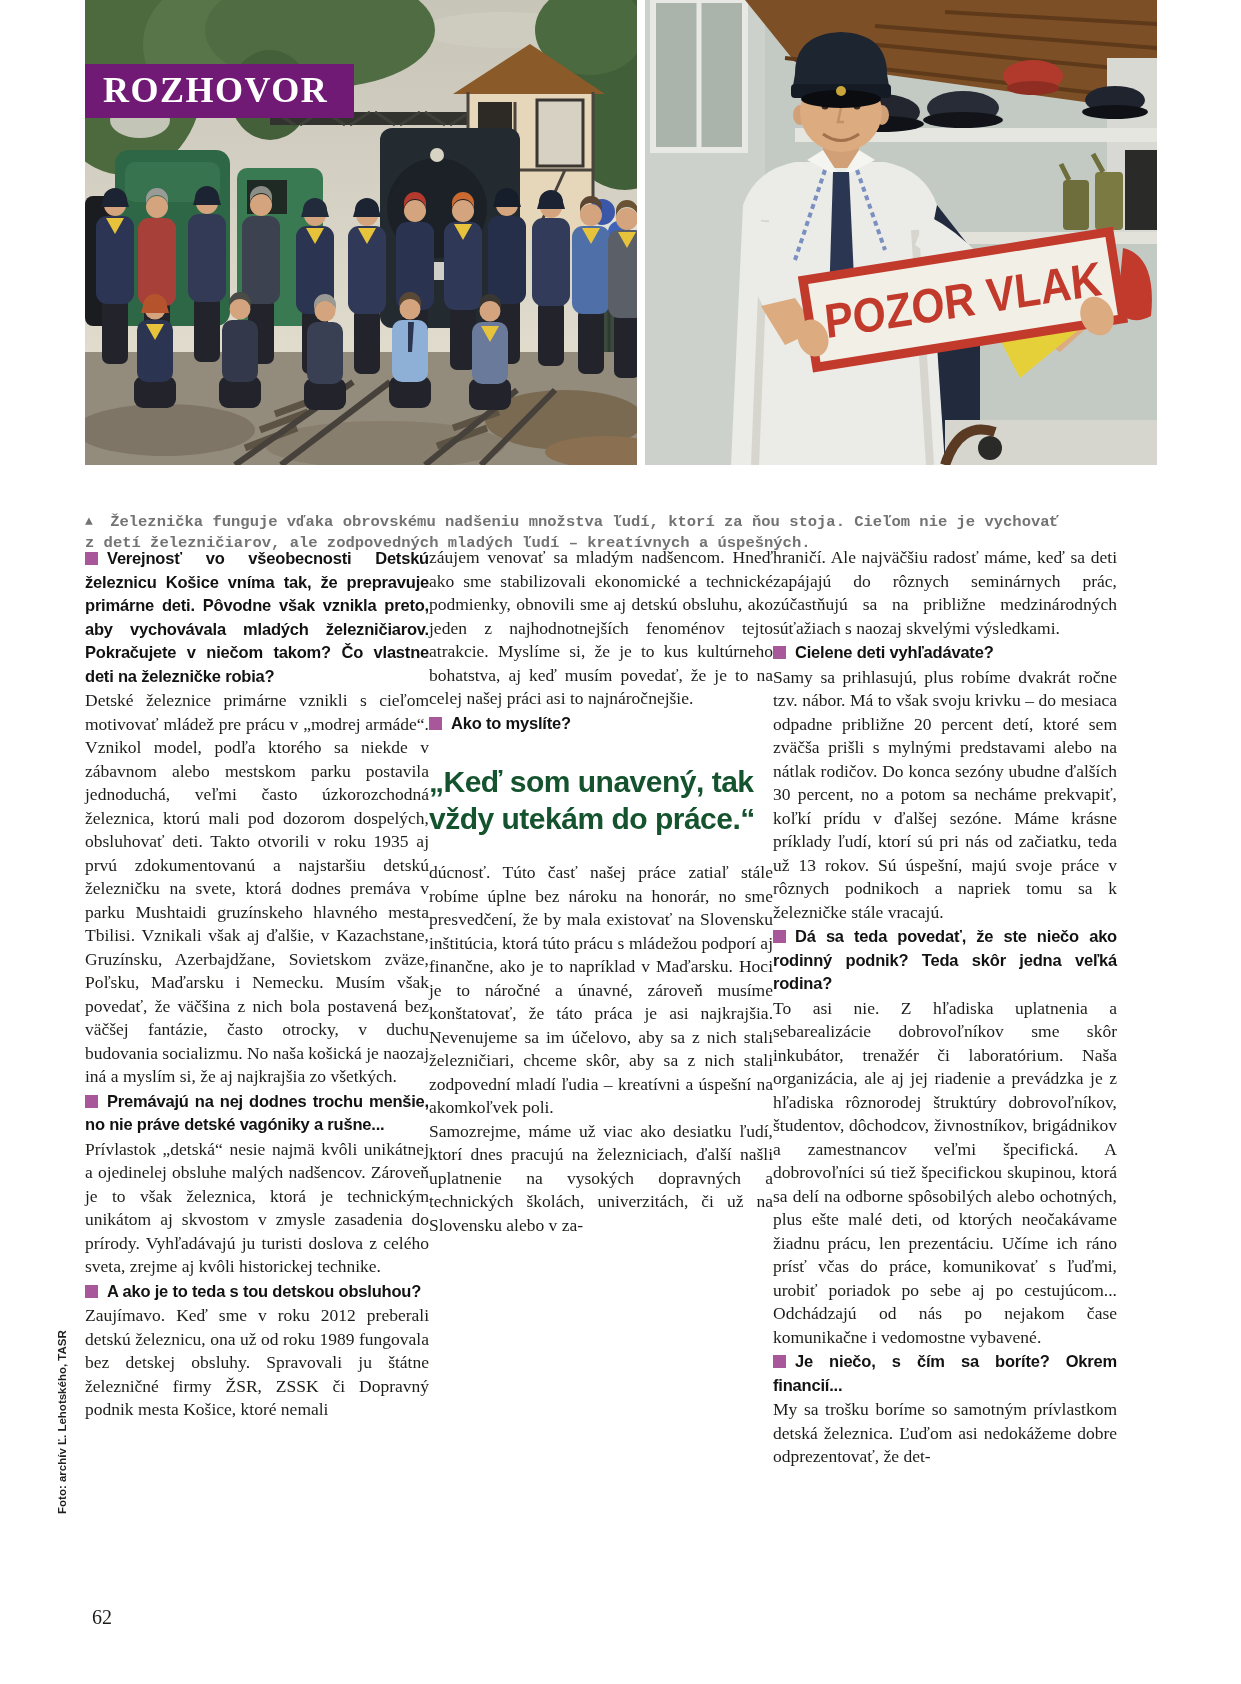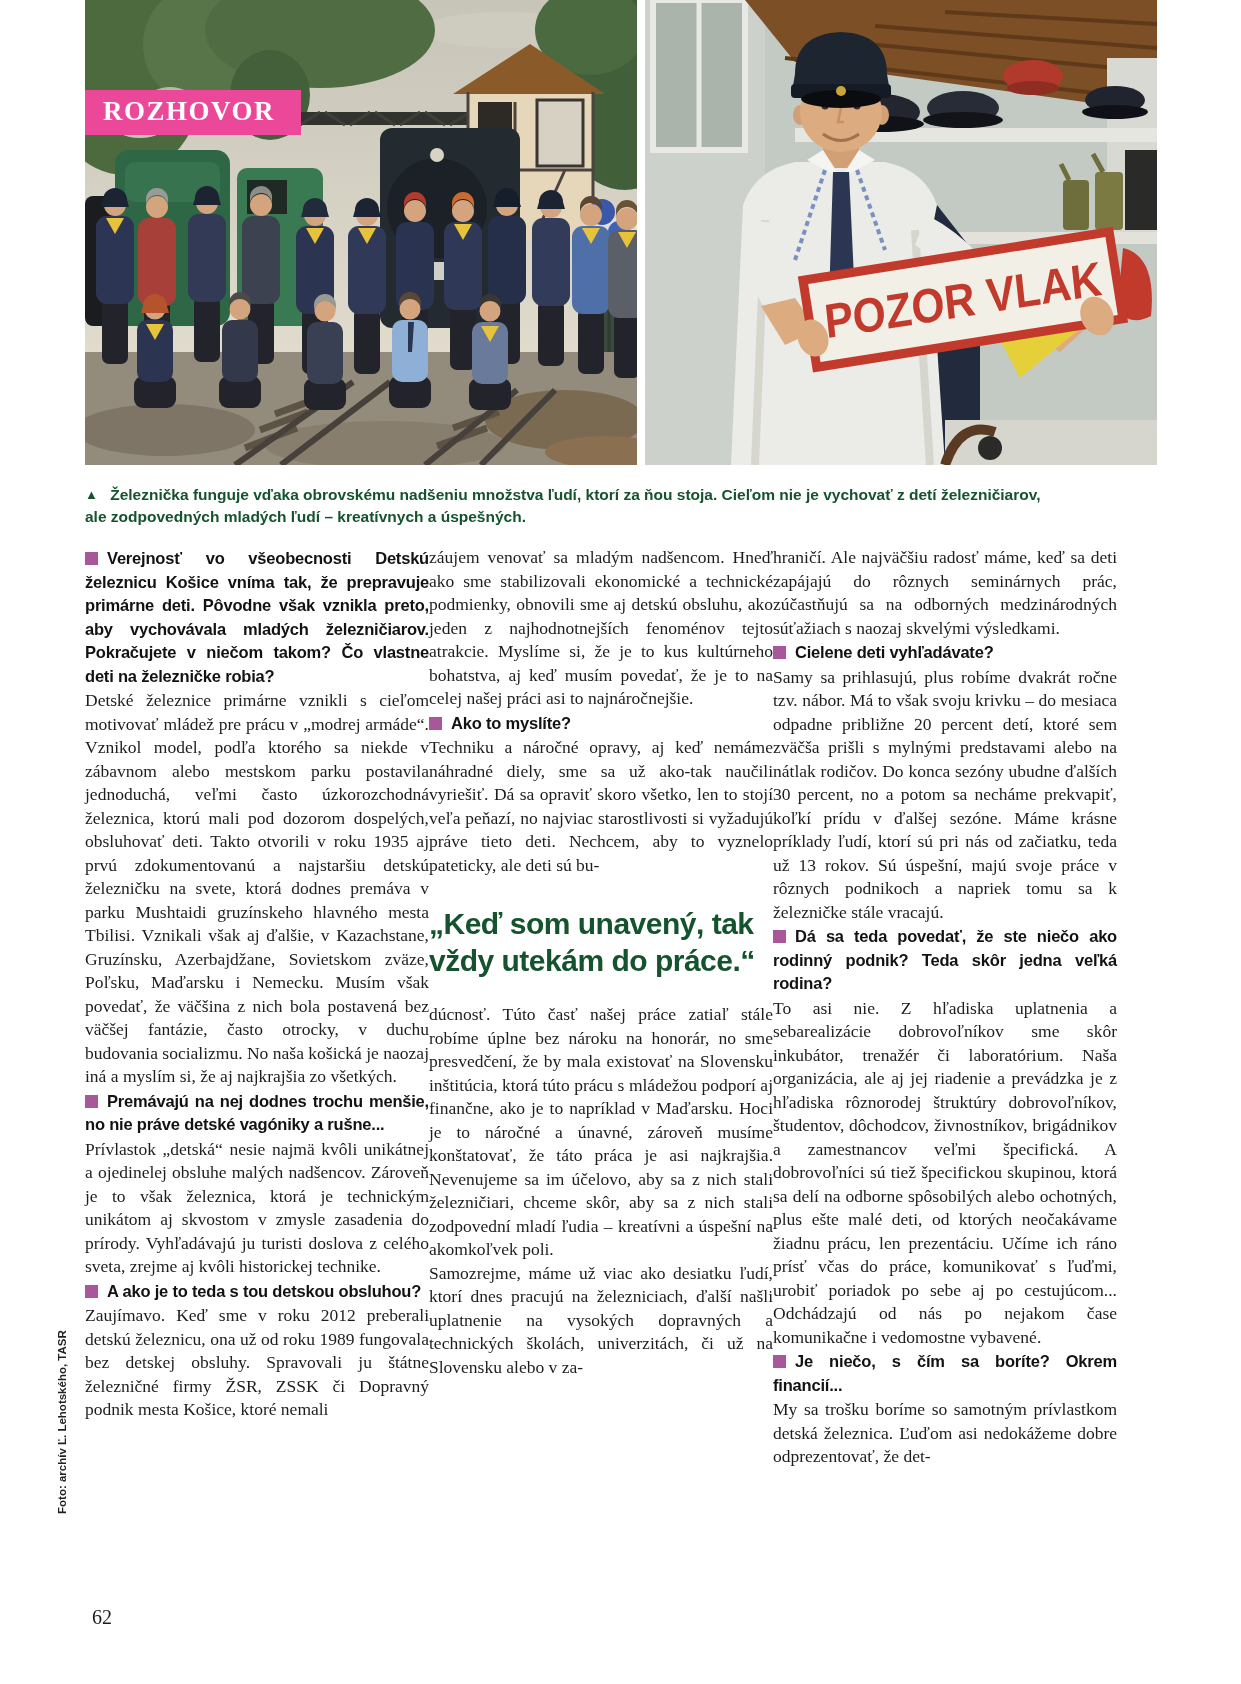--- a/index.html
+++ b/index.html
@@ -3,25 +3,25 @@
 <meta charset="utf-8">
 <style>
   *{margin:0;padding:0;box-sizing:border-box}
   html,body{background:#ffffff}
   body{width:1241px;height:1684px;position:relative;font-family:"Liberation Serif",serif;color:#1d1d1b;overflow:hidden}
   .page{position:absolute;inset:0;background:#fff}
   figure.photo{position:absolute;top:0;overflow:hidden}
   .photo-left{left:85px;width:552px;height:465px}
   .photo-right{left:645px;width:512px;height:465px}
   figure.photo svg{display:block;width:100%;height:100%}
-  .rozhovor{position:absolute;left:0;top:90px;background:#ec4899;color:#fff;
-    font-family:"Liberation Serif",serif;font-weight:bold;font-size:27px;line-height:1;
+  .rozhovor{position:absolute;left:0;top:64px;background:#701a75;color:#fff;
+    font-family:"Liberation Serif",serif;font-weight:bold;font-size:36px;line-height:1;
     letter-spacing:1.5px;padding:8px 26px 10px 18px}
-  .caption{position:absolute;left:85px;top:484px;width:975px;
-    font-family:Liberation Sans, sans-serif;font-weight:bold;font-size:15.5px;line-height:21px;color:#14532d}
+  .caption{position:absolute;left:85px;top:512px;width:975px;
+    font-family:Liberation Mono, monospace;font-weight:bold;font-size:15.5px;line-height:21px;color:#737373}
   .caption .tri{font-size:13px;margin-right:8px;position:relative;top:-1px}
   .columns{position:absolute;left:85px;top:546px;width:1072px;display:flex;}
   .col{width:344px;flex:0 0 344px}
   .question{font-family:"Liberation Sans",sans-serif;font-weight:bold;font-size:16.5px;line-height:23.5px;
     letter-spacing:-0.2px;color:#121212;text-align:justify;margin:1px 0}
   .qsquare{display:inline-block;width:13px;height:13px;background:#a9579b;margin-right:9px;vertical-align:-1px}
   .answer{font-family:"Liberation Serif",serif;font-size:17.5px;line-height:23.5px;text-align:justify;color:#1d1d1b}
   .pull-quote{font-family:"Liberation Sans",sans-serif;font-weight:bold;font-size:30px;line-height:37px;
     color:#14532d;letter-spacing:-0.5px;margin:28px 0 24px}
   .credit{position:absolute;left:56px;top:1268px;height:246px;writing-mode:vertical-rl;transform:rotate(180deg);
@@ -281,27 +281,26 @@
         <p class="question"><span class="qsquare"></span>Verejnosť vo všeobecnosti Detskú železnicu Košice vníma tak, že prepravuje primárne deti. Pôvodne však vznikla preto, aby vychovávala mladých železničiarov. Pokračujete v niečom takom? Čo vlastne deti na železničke robia?</p>
         <p class="answer">Detské železnice primárne vznikli s cieľom motivovať mládež pre prácu v „modrej armáde“. Vznikol model, podľa ktorého sa niekde v zábavnom alebo mestskom parku postavila jednoduchá, veľmi často úzkorozchodná železnica, ktorú mali pod dozorom dospelých, obsluhovať deti. Takto otvorili v roku 1935 aj prvú zdokumentovanú a najstaršiu detskú železničku na svete, ktorá dodnes premáva v parku Mushtaidi gruzínskeho hlavného mesta Tbilisi. Vznikali však aj ďalšie, v Kazachstane, Gruzínsku, Azerbajdžane, Sovietskom zväze, Poľsku, Maďarsku i Nemecku. Musím však povedať, že väčšina z nich bola postavená bez väčšej fantázie, často otrocky, v duchu budovania socializmu. No naša košická je naozaj iná a myslím si, že aj najkrajšia zo všetkých.</p>
         <p class="question"><span class="qsquare"></span>Premávajú na nej dodnes trochu menšie, no nie práve detské vagóniky a rušne...</p>
         <p class="answer">Prívlastok „detská“ nesie najmä kvôli unikátnej a ojedinelej obsluhe malých nadšencov. Zároveň je to však železnica, ktorá je technickým unikátom aj skvostom v zmysle zasadenia do prírody. Vyhľadávajú ju turisti doslova z celého sveta, zrejme aj kvôli historickej technike.</p>
         <p class="question"><span class="qsquare"></span>A ako je to teda s tou detskou obsluhou?</p>
         <p class="answer">Zaujímavo. Keď sme v roku 2012 preberali detskú železnicu, ona už od roku 1989 fungovala bez detskej obsluhy. Spravovali ju štátne železničné firmy ŽSR, ZSSK či Dopravný podnik mesta Košice, ktoré nemali</p>
       </div>
     <div class="col">
         <p class="answer">záujem venovať sa mladým nadšencom. Hneď ako sme stabilizovali ekonomické a technické podmienky, obnovili sme aj detskú obsluhu, ako jeden z najhodnotnejších fenoménov tejto atrakcie. Myslíme si, že je to kus kultúrneho bohatstva, aj keď musím povedať, že je to na celej našej práci asi to najnáročnejšie.</p>
         <p class="question"><span class="qsquare"></span>Ako to myslíte?</p>
-        <p class="answer">Techniku a náročné opravy, aj keď nemáme náhradné diely, sme sa už ako-tak naučili vyriešiť. Dá sa opraviť skoro všetko, len to stojí veľa peňazí, no najviac starostlivosti si vyžadujú práve tieto deti. Nechcem, aby to vyznelo pateticky, ale deti sú bu-</p>
         <div class="pull-quote">„Keď som unavený, tak vždy utekám do práce.“</div>
         <p class="answer">dúcnosť. Túto časť našej práce zatiaľ stále robíme úplne bez nároku na honorár, no sme presvedčení, že by mala existovať na Slovensku inštitúcia, ktorá túto prácu s mládežou podporí aj finančne, ako je to napríklad v Maďarsku. Hoci je to náročné a únavné, zároveň musíme konštatovať, že táto práca je asi najkrajšia. Nevenujeme sa im účelovo, aby sa z nich stali železničiari, chceme skôr, aby sa z nich stali zodpovední mladí ľudia – kreatívni a úspešní na akomkoľvek poli.</p>
         <p class="answer">Samozrejme, máme už viac ako desiatku ľudí, ktorí dnes pracujú na železniciach, ďalší našli uplatnenie na vysokých dopravných a technických školách, univerzitách, či už na Slovensku alebo v za-</p>
       </div>
     <div class="col">
-        <p class="answer">hraničí. Ale najväčšiu radosť máme, keď sa deti zapájajú do rôznych seminárnych prác, zúčastňujú sa na odborných medzinárodných súťažiach s naozaj skvelými výsledkami.</p>
+        <p class="answer">hraničí. Ale najväčšiu radosť máme, keď sa deti zapájajú do rôznych seminárnych prác, zúčastňujú sa na približne medzinárodných súťažiach s naozaj skvelými výsledkami.</p>
         <p class="question"><span class="qsquare"></span>Cielene deti vyhľadávate?</p>
         <p class="answer">Samy sa prihlasujú, plus robíme dvakrát ročne tzv. nábor. Má to však svoju krivku – do mesiaca odpadne približne 20 percent detí, ktoré sem zväčša prišli s mylnými predstavami alebo na nátlak rodičov. Do konca sezóny ubudne ďalších 30 percent, no a potom sa necháme prekvapiť, koľkí prídu v ďalšej sezóne. Máme krásne príklady ľudí, ktorí sú pri nás od začiatku, teda už 13 rokov. Sú úspešní, majú svoje práce v rôznych podnikoch a napriek tomu sa k železničke stále vracajú.</p>
         <p class="question"><span class="qsquare"></span>Dá sa teda povedať, že ste niečo ako rodinný podnik? Teda skôr jedna veľká rodina?</p>
         <p class="answer">To asi nie. Z hľadiska uplatnenia a sebarealizácie dobrovoľníkov sme skôr inkubátor, trenažér či laboratórium. Naša organizácia, ale aj jej riadenie a prevádzka je z hľadiska rôznorodej štruktúry dobrovoľníkov, študentov, dôchodcov, živnostníkov, brigádnikov a zamestnancov veľmi špecifická. A dobrovoľníci sú tiež špecifickou skupinou, ktorá sa delí na odborne spôsobilých alebo ochotných, plus ešte malé deti, od ktorých neočakávame žiadnu prácu, len prezentáciu. Učíme ich ráno prísť včas do práce, komunikovať s ľuďmi, urobiť poriadok po sebe aj po cestujúcom... Odchádzajú od nás po nejakom čase komunikačne i vedomostne vybavené.</p>
         <p class="question"><span class="qsquare"></span>Je niečo, s čím sa boríte? Okrem financií...</p>
         <p class="answer">My sa trošku boríme so samotným prívlastkom detská železnica. Ľuďom asi nedokážeme dobre odprezentovať, že det-</p>
       </div>
   </div>
 
   <div class="credit">Foto: archív Ľ. Lehotského, TASR</div>

